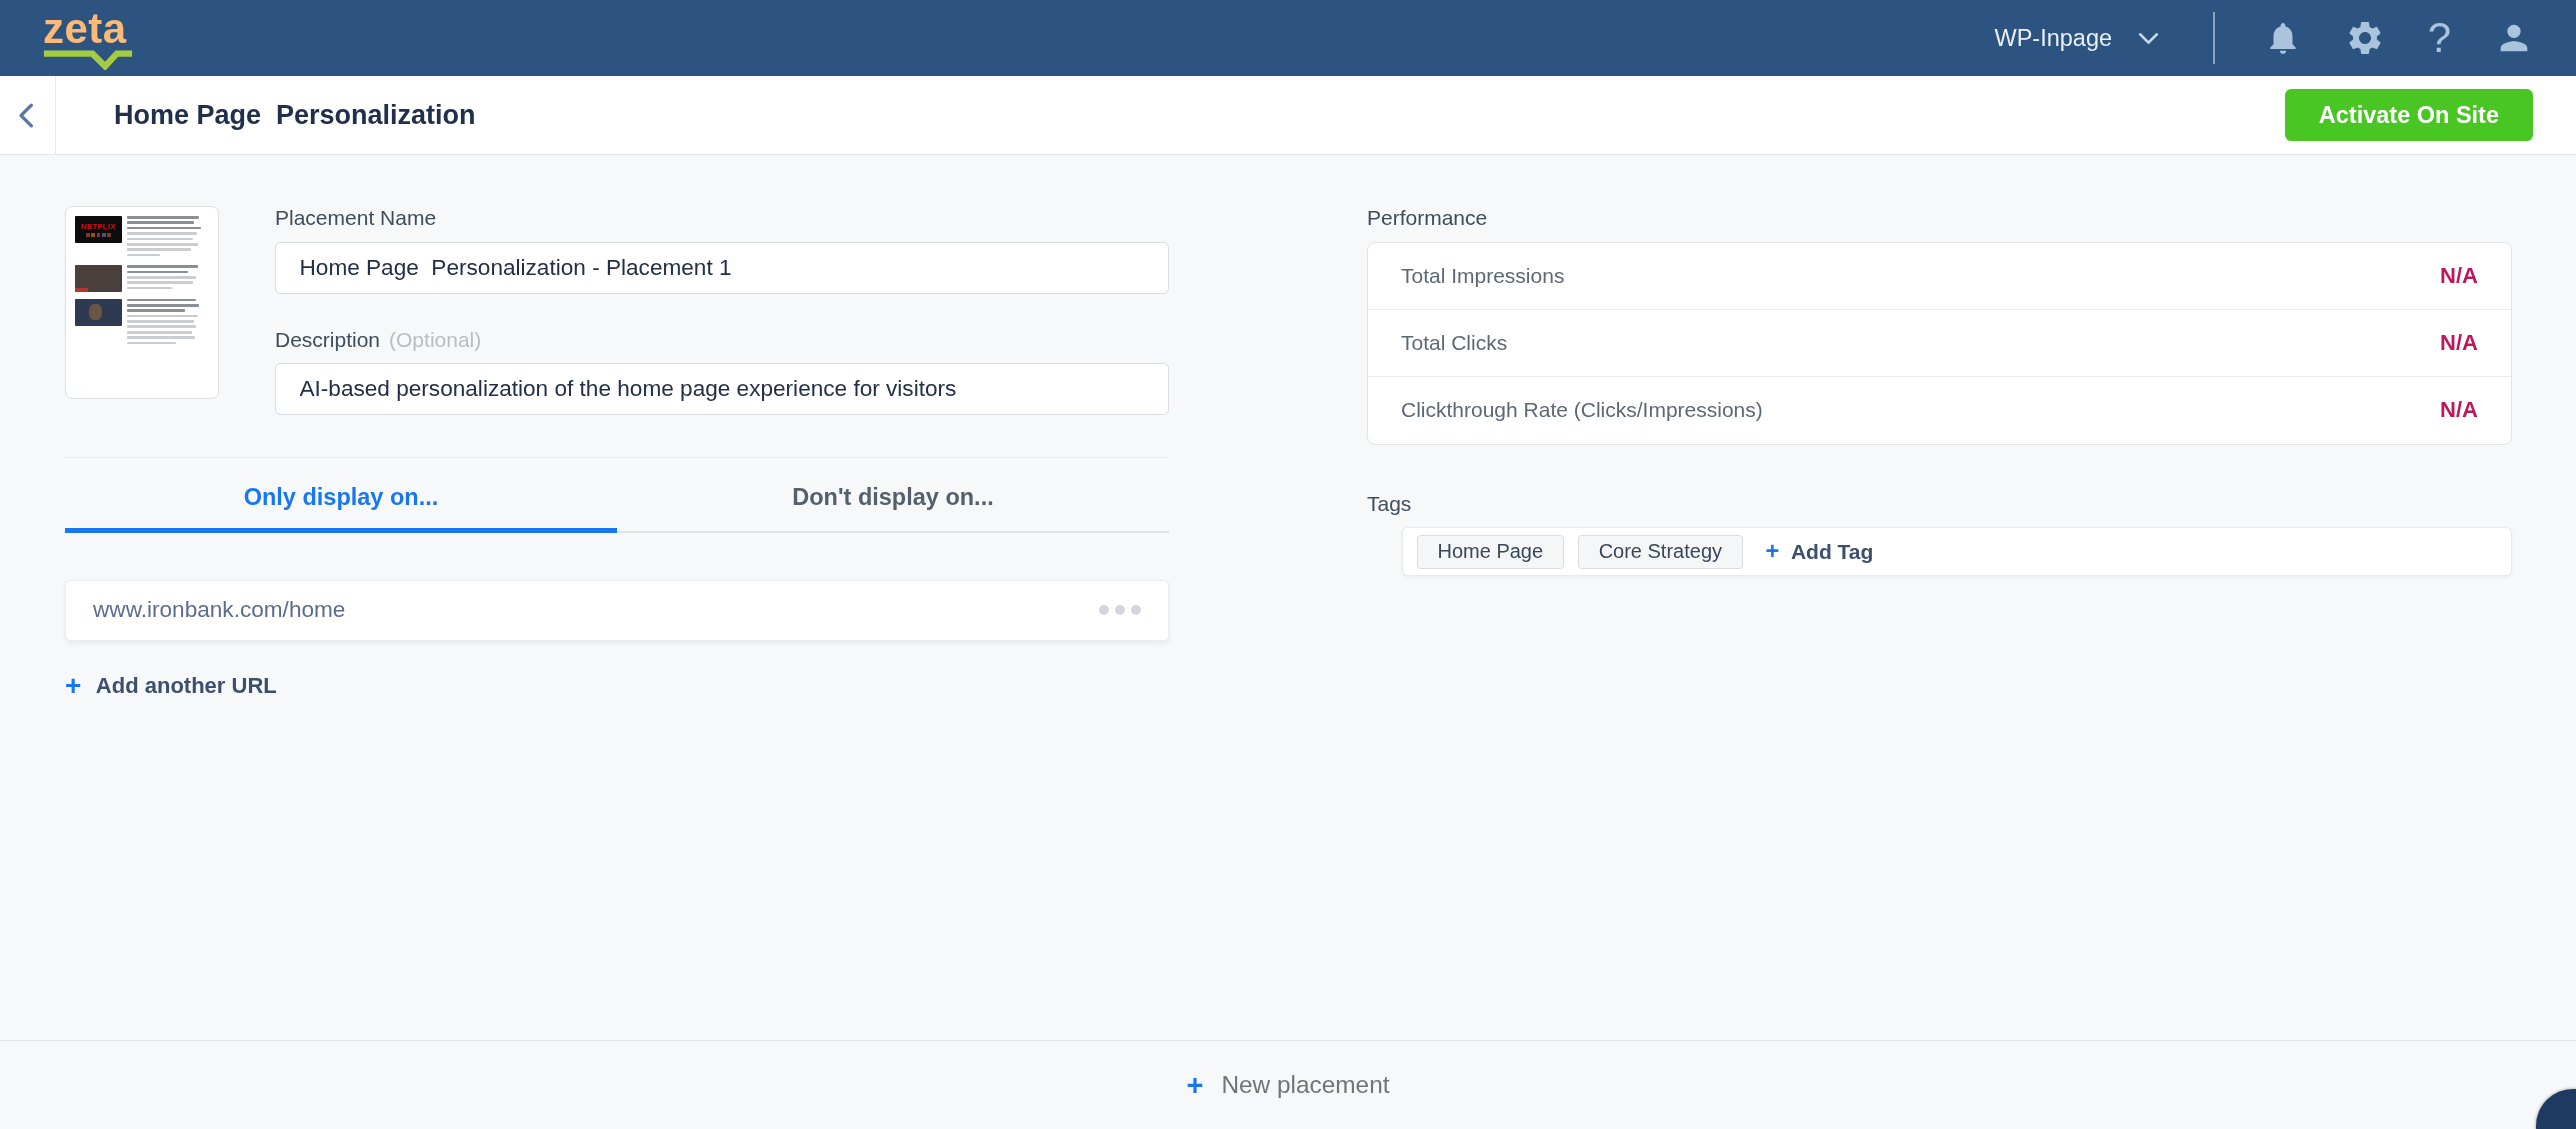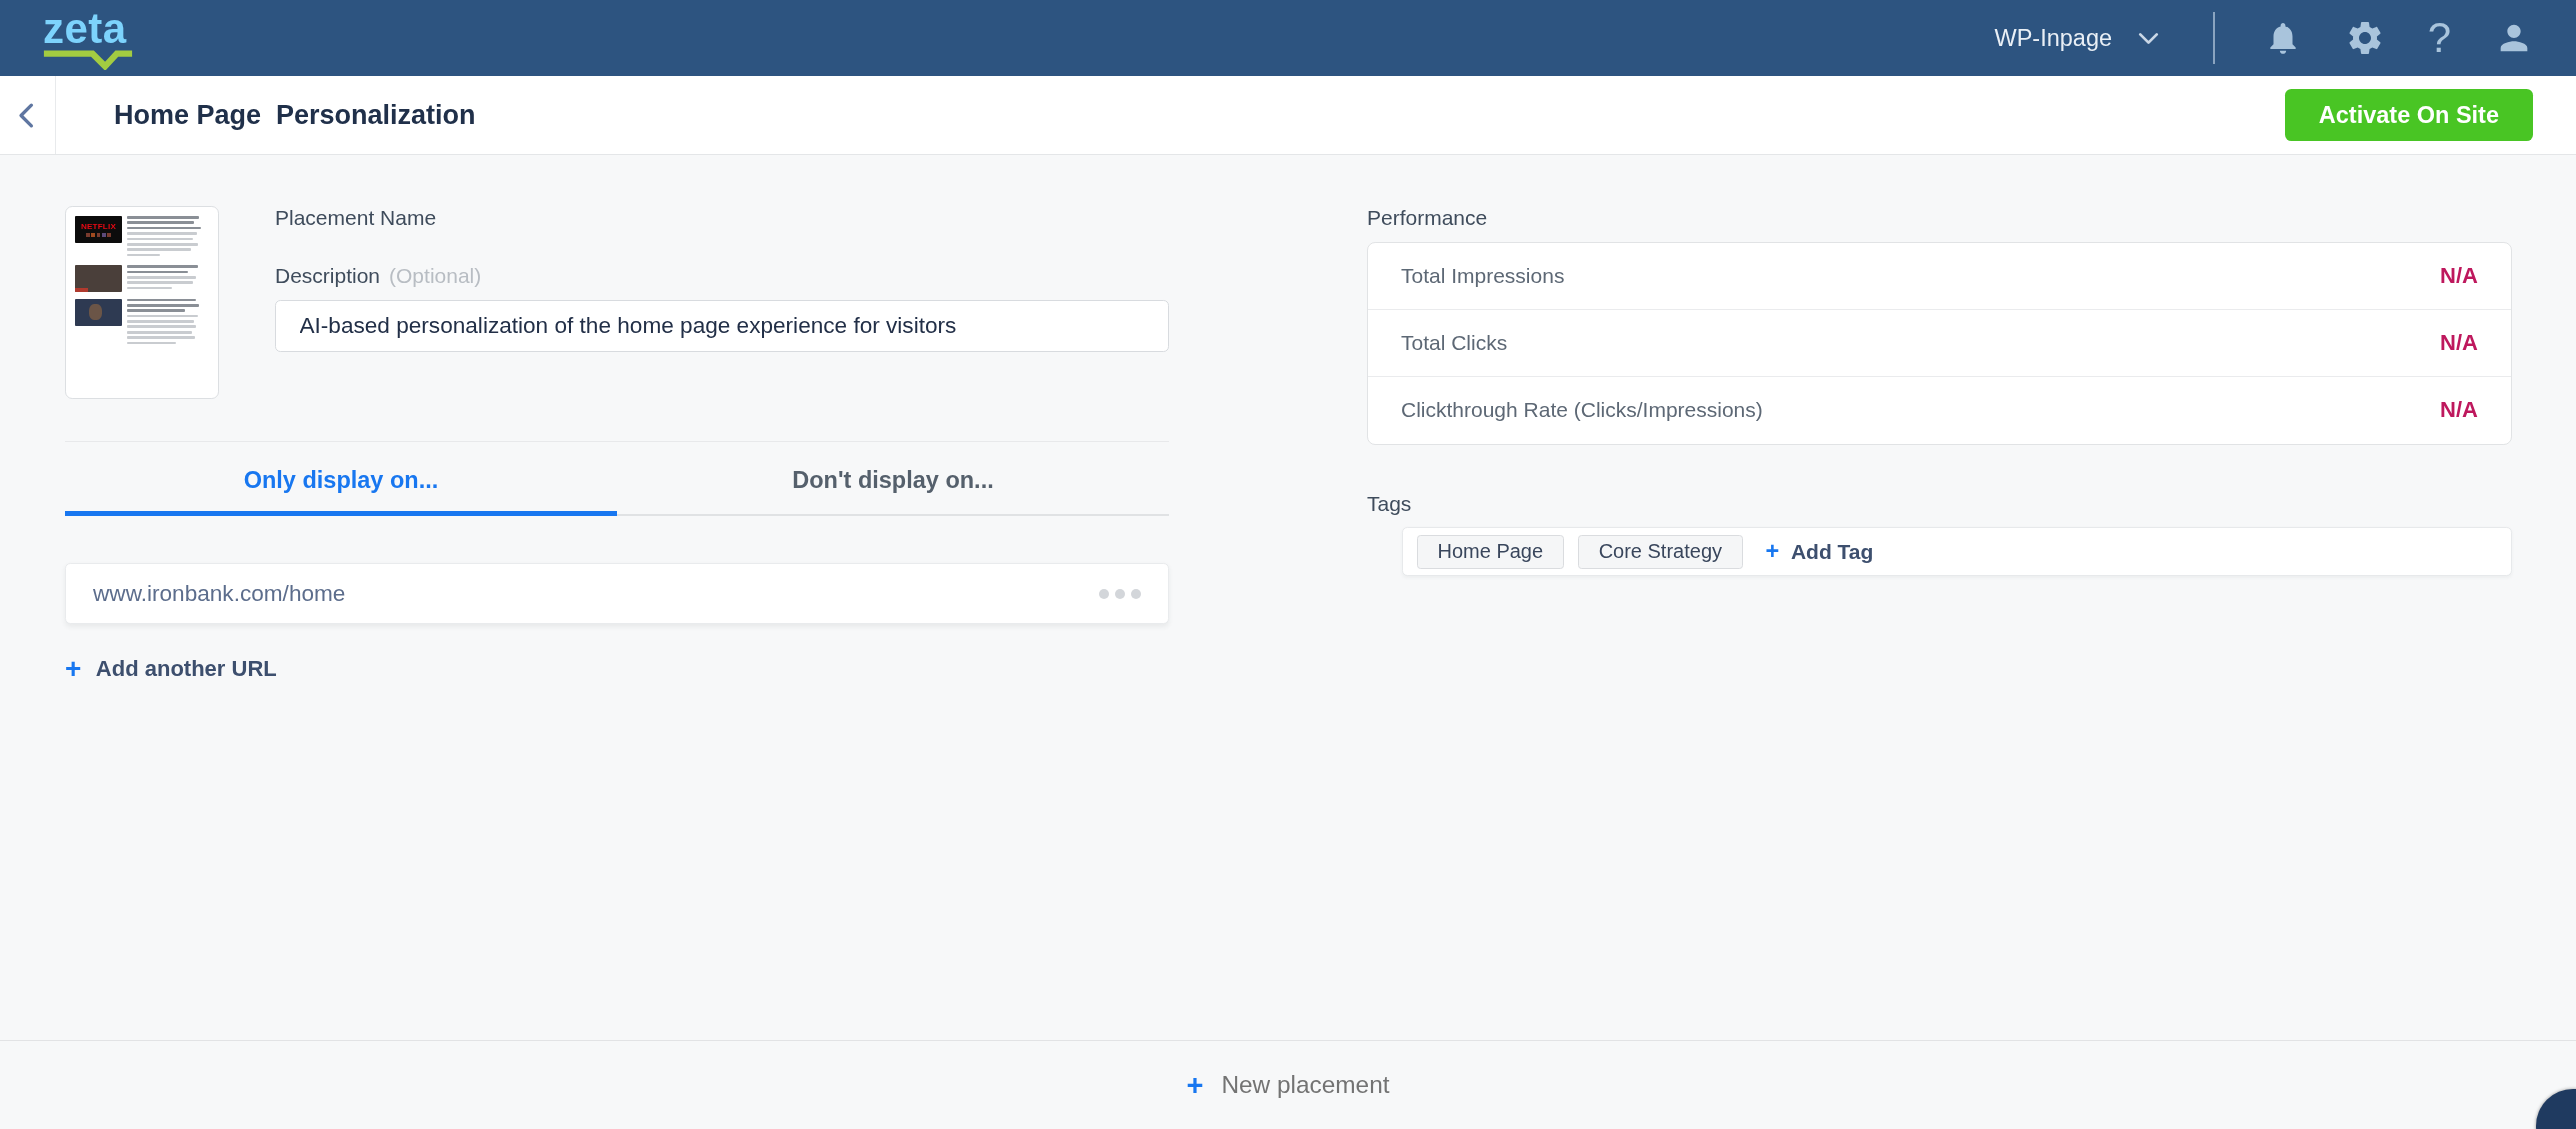--- a/index.html
+++ b/index.html
@@ -3,21 +3,21 @@
 <meta charset="utf-8">
 <style>
   * { margin:0; padding:0; box-sizing:border-box; }
   html,body { width:2576px; height:1129px; }
   body { font-family:"Liberation Sans", sans-serif; background:#f7f8f9; }
   .app { position:relative; width:2576px; height:1129px; overflow:hidden; background:#f7f8f9; }
 
   
   .navbar { height:76px; background:#2d5480; display:flex; align-items:center; justify-content:space-between; padding:0 42px 0 43px; }
   .logo { display:flex; flex-direction:column; align-items:flex-start; cursor:pointer; margin-top:3.6px; }
-  .logo-text { color:#7dd3fc; font-size:42px; font-weight:700; line-height:40px; letter-spacing:0.5px; }
+  .logo-text { color:#fdba74; font-size:42px; font-weight:700; line-height:40px; letter-spacing:0.5px; }
   .logo-check { margin-top:0.9px; }
   .nav-right { display:flex; align-items:center; gap:43px; }
   .workspace { display:flex; align-items:center; gap:20px; cursor:pointer; }
   .workspace-name { color:#e9eff5; font-size:23.5px; }
   .nav-divider { width:1.8px; height:52px; background:#8aa4c0; margin:0 5.4px; }
   .nav-icon { display:flex; align-items:center; justify-content:center; cursor:pointer; }
   .help-glyph { color:#a9c4dc; font-size:42px; font-weight:400; line-height:1; font-family:"Liberation Sans", sans-serif; }
 
   
   .page-header { height:79px; background:#ffffff; border-bottom:0.9px solid #e4e6e8; display:flex; align-items:center; }
@@ -194,20 +194,21 @@
               <div class="tline" style="width:84%"></div>
               <div class="tline" style="width:79%"></div>
               <div class="tline" style="width:83%"></div>
               <div class="tline" style="width:60%"></div>
             </div>
           </div>
         </div>
 
         <div class="fields">
           <div class="field-label">Placement Name</div>
+          <input class="text-input" type="text" value="Home Page  Personalization - Placement 1" style="">
           <div class="field-gap"></div>
           <div class="field-label">
             <span>Description</span><span class="optional">(Optional)</span>
           </div>
           <input class="text-input" type="text" value="AI-based personalization of the home page experience for visitors" style="">
         </div>
       </div>
 
       <div class="tabs">
         <div class="tab active">Only display on...</div>

